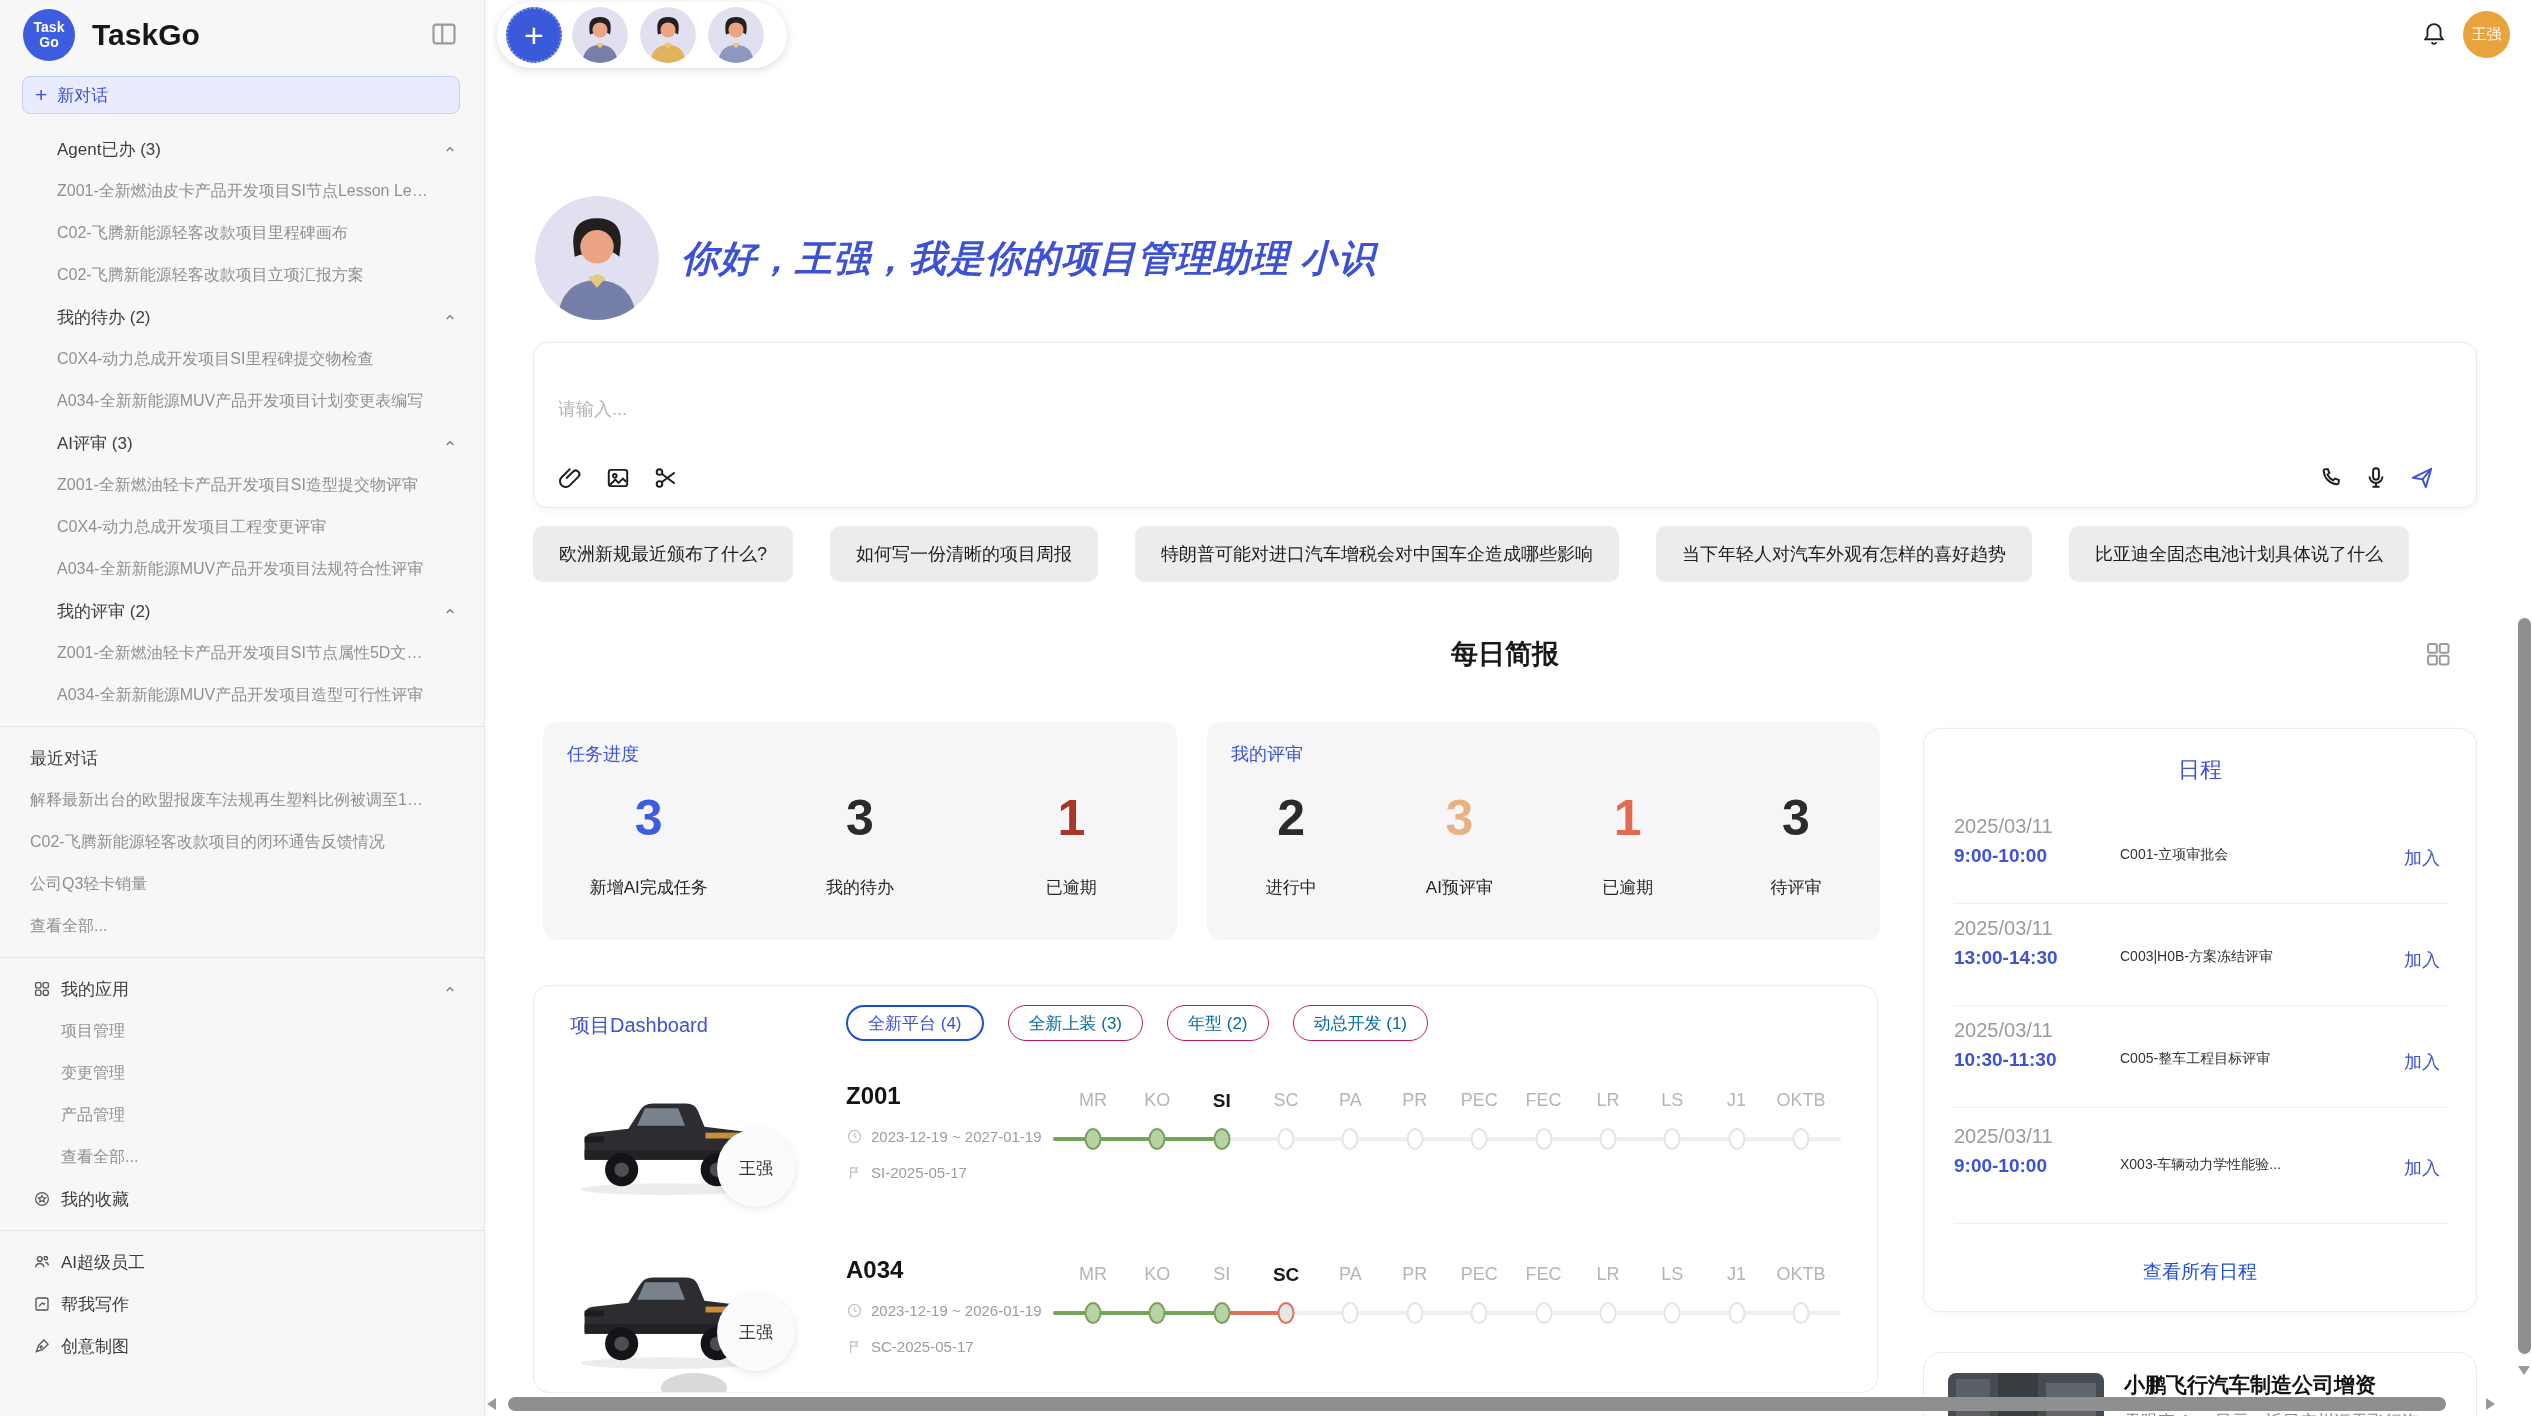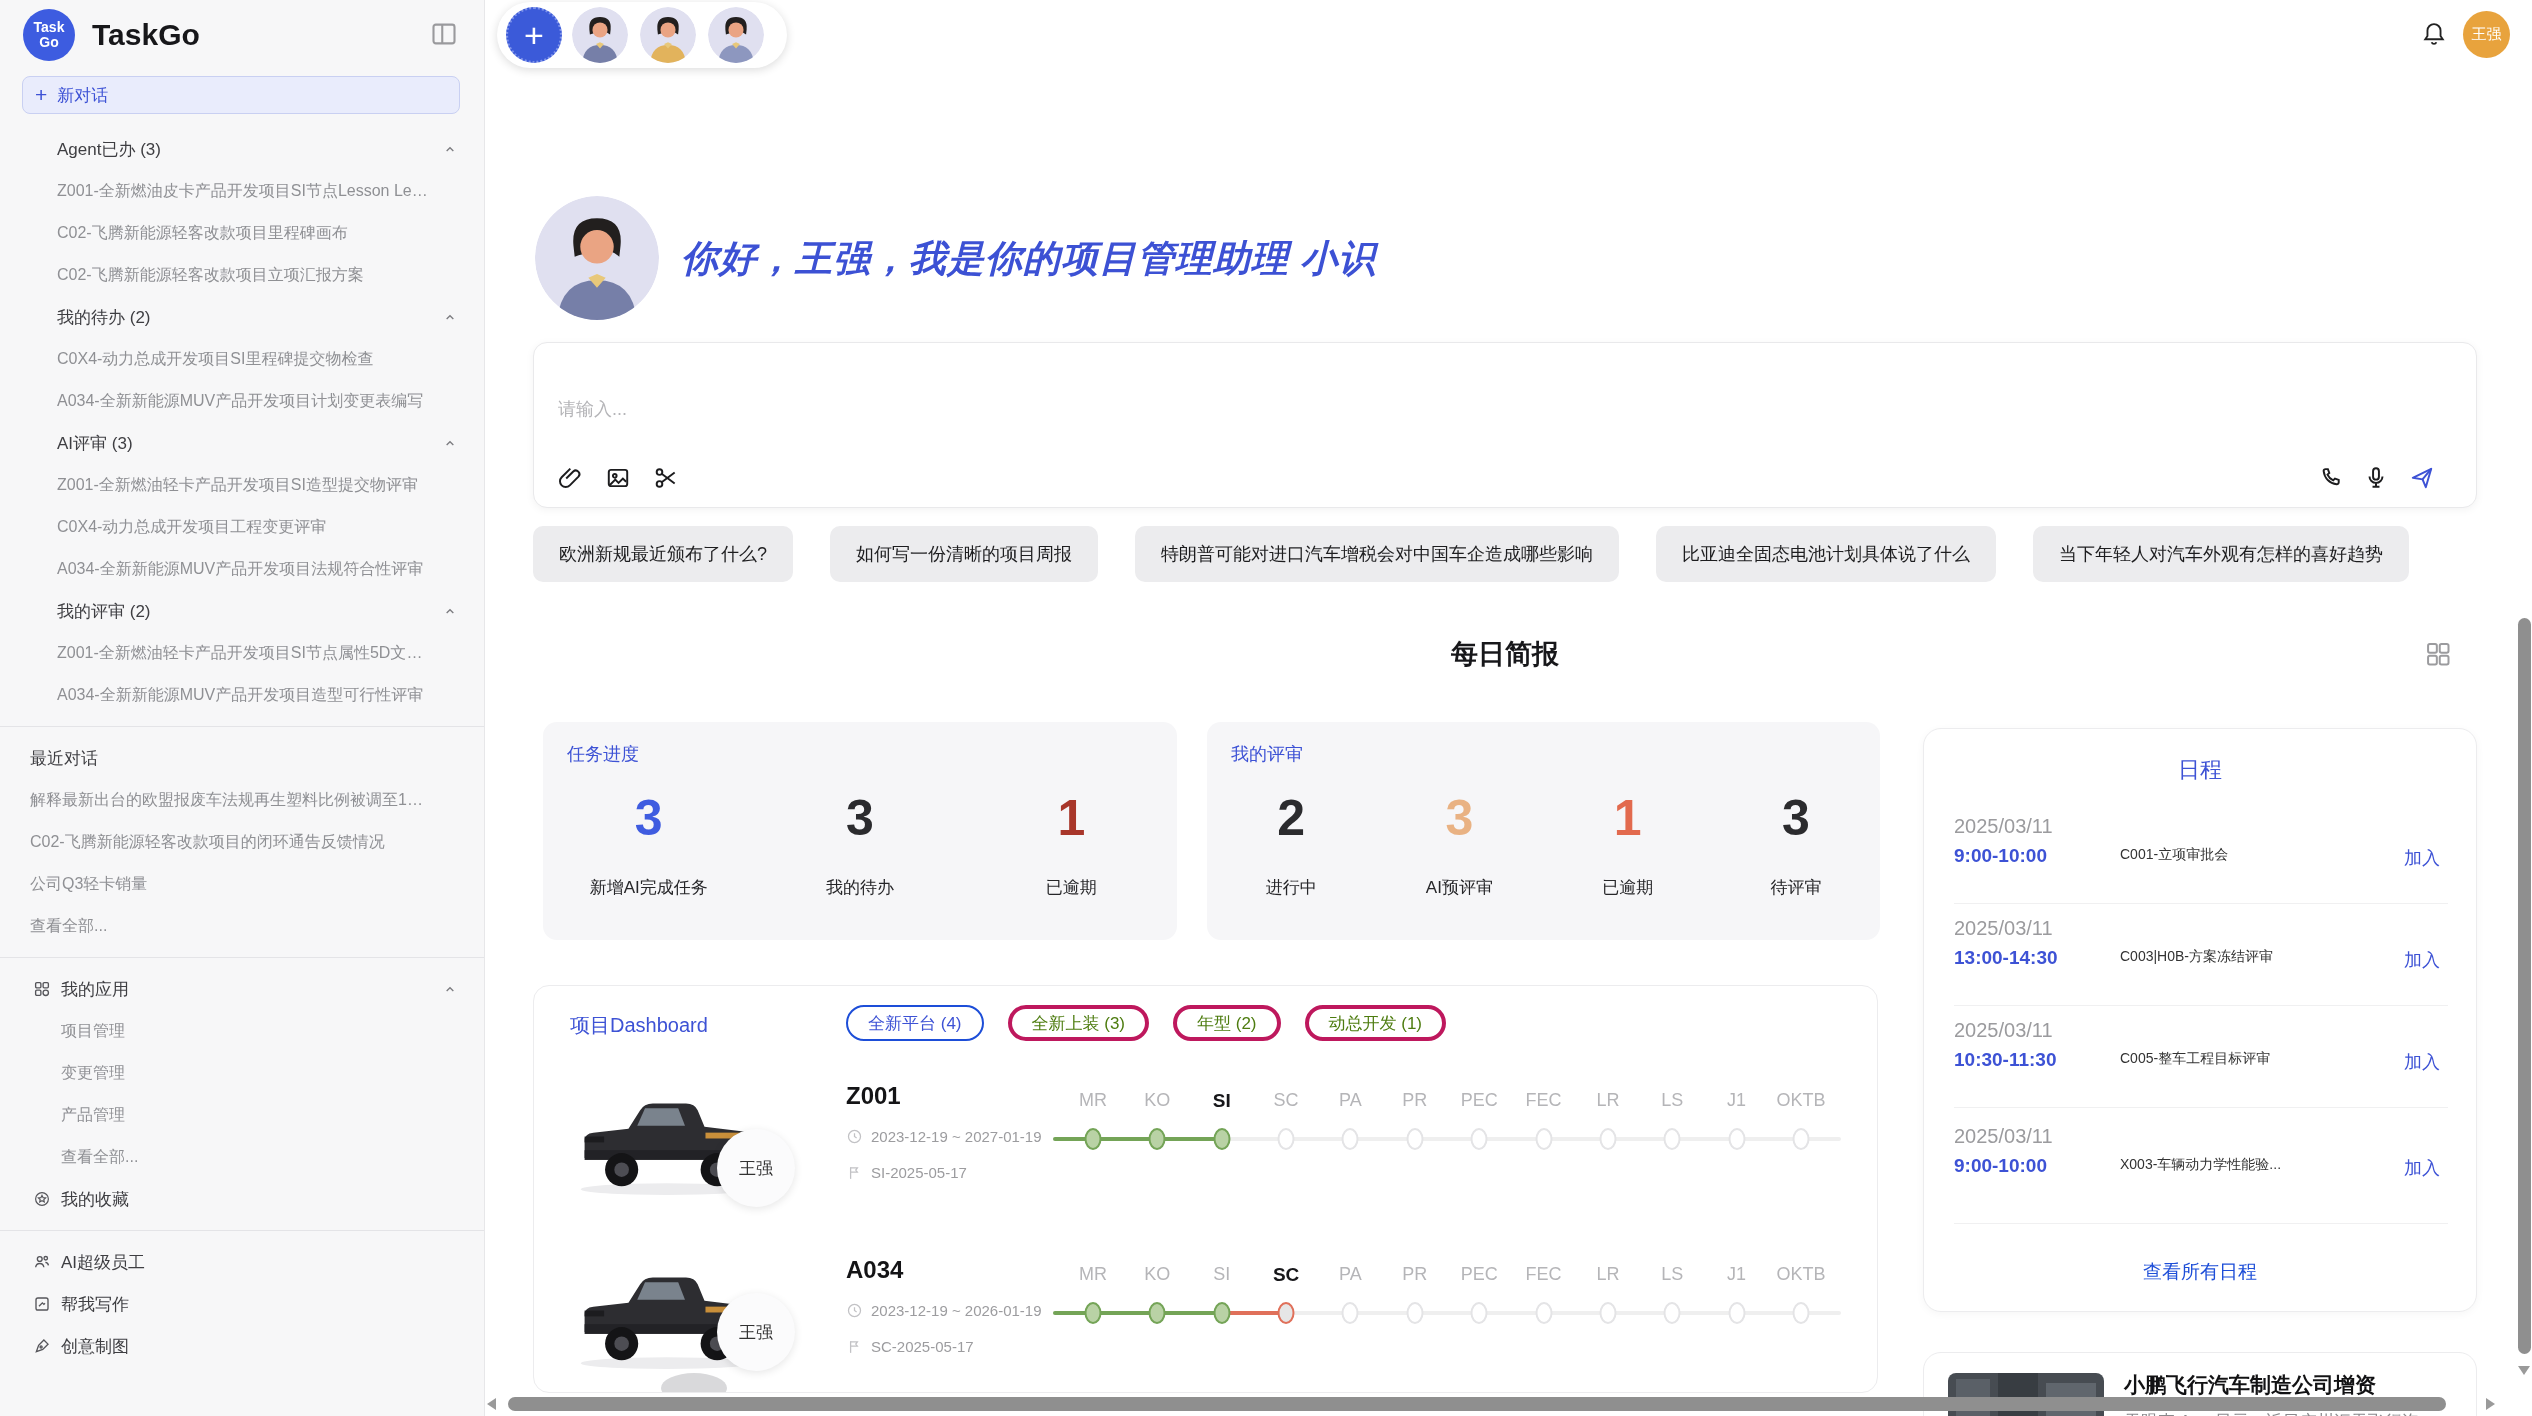--- a/index.html
+++ b/index.html
@@ -77,21 +77,21 @@
   .stat .lbl { margin-top:20px; font-size:17px; color:#262629; }
   .c-dark { color:#2b2b2e; } .c-blue { color:#3f5ce0; } .c-red { color:#a8362a; }
   .c-orange { color:#e9b283; } .c-ored { color:#e26a4e; }
 
   
   #dash-card { position:absolute; left:533px; top:985px; width:1345px; height:408px;
     border:1px solid #ececee; border-radius:16px; background:#fff; overflow:hidden; }
   #dash-title { position:absolute; left:36px; top:26px; font-size:20px; color:#3d52d5; }
   #dash-filters { position:absolute; left:312px; top:19px; display:flex; gap:24px; }
   .filter-chip { height:36px; border-radius:18px; display:flex; align-items:center; padding:0 20px;
-    font-size:17px; cursor:pointer; background:#fff; border:4px solid #be185d; color:#4d7c0f; }
+    font-size:17px; cursor:pointer; background:#fff; border:1px solid #be185d; color:#0369a1; }
   .filter-chip.active { border:2px solid #1d4ed8; color:#3d52d5; }
   .proj-row { position:absolute; left:0; width:1345px; height:174px; }
   .proj-truck { position:absolute; left:35px; top:4px; width:195px; height:126px; }
   .owner-badge { position:absolute; left:183px; width:78px; height:78px; border-radius:50%;
     background:#fbfbfc; box-shadow:0 2px 8px rgba(0,0,0,.10); display:flex; align-items:center;
     justify-content:center; font-size:17px; color:#333; }
   .proj-code { position:absolute; left:312px; top:6px; font-size:24px; font-weight:700; color:#141416; }
   .proj-meta { position:absolute; left:312px; display:flex; align-items:center; gap:8px;
     font-size:15px; color:#9c9c9f; }
   .proj-meta svg { width:17px; height:17px; }
@@ -400,22 +400,22 @@
       <path d="M3.5 11.8 20.5 3.5l-5 17-3-7.2-9-1.5z"></path>
         <path d="M12.5 13.3 20.5 3.5"></path>
     </svg>
     </span>
 </div>
 
 <div id="chips">
     <div class="chip">欧洲新规最近颁布了什么?</div>
     <div class="chip">如何写一份清晰的项目周报</div>
     <div class="chip">特朗普可能对进口汽车增税会对中国车企造成哪些影响</div>
+    <div class="chip">当下年轻人对汽车外观有怎样的喜好趋势</div>
     <div class="chip">比亚迪全固态电池计划具体说了什么</div>
-    <div class="chip">当下年轻人对汽车外观有怎样的喜好趋势</div>
   </div>
 
 <div id="briefing-title">每日简报</div>
 <div id="layout-icon">
   <svg viewBox="0 0 24 24" fill="none" stroke="#9b9b9e" stroke-width="1.7">
     <rect x="3.5" y="3.5" width="7.5" height="7.5" rx="1.5"></rect>
       <rect x="13.5" y="3.5" width="7.5" height="7.5" rx="1.5"></rect>
     <rect x="3.5" y="13.5" width="7.5" height="7.5" rx="1.5"></rect>
       <rect x="13.5" y="13.5" width="7.5" height="7.5" rx="1.5"></rect>
   </svg>

